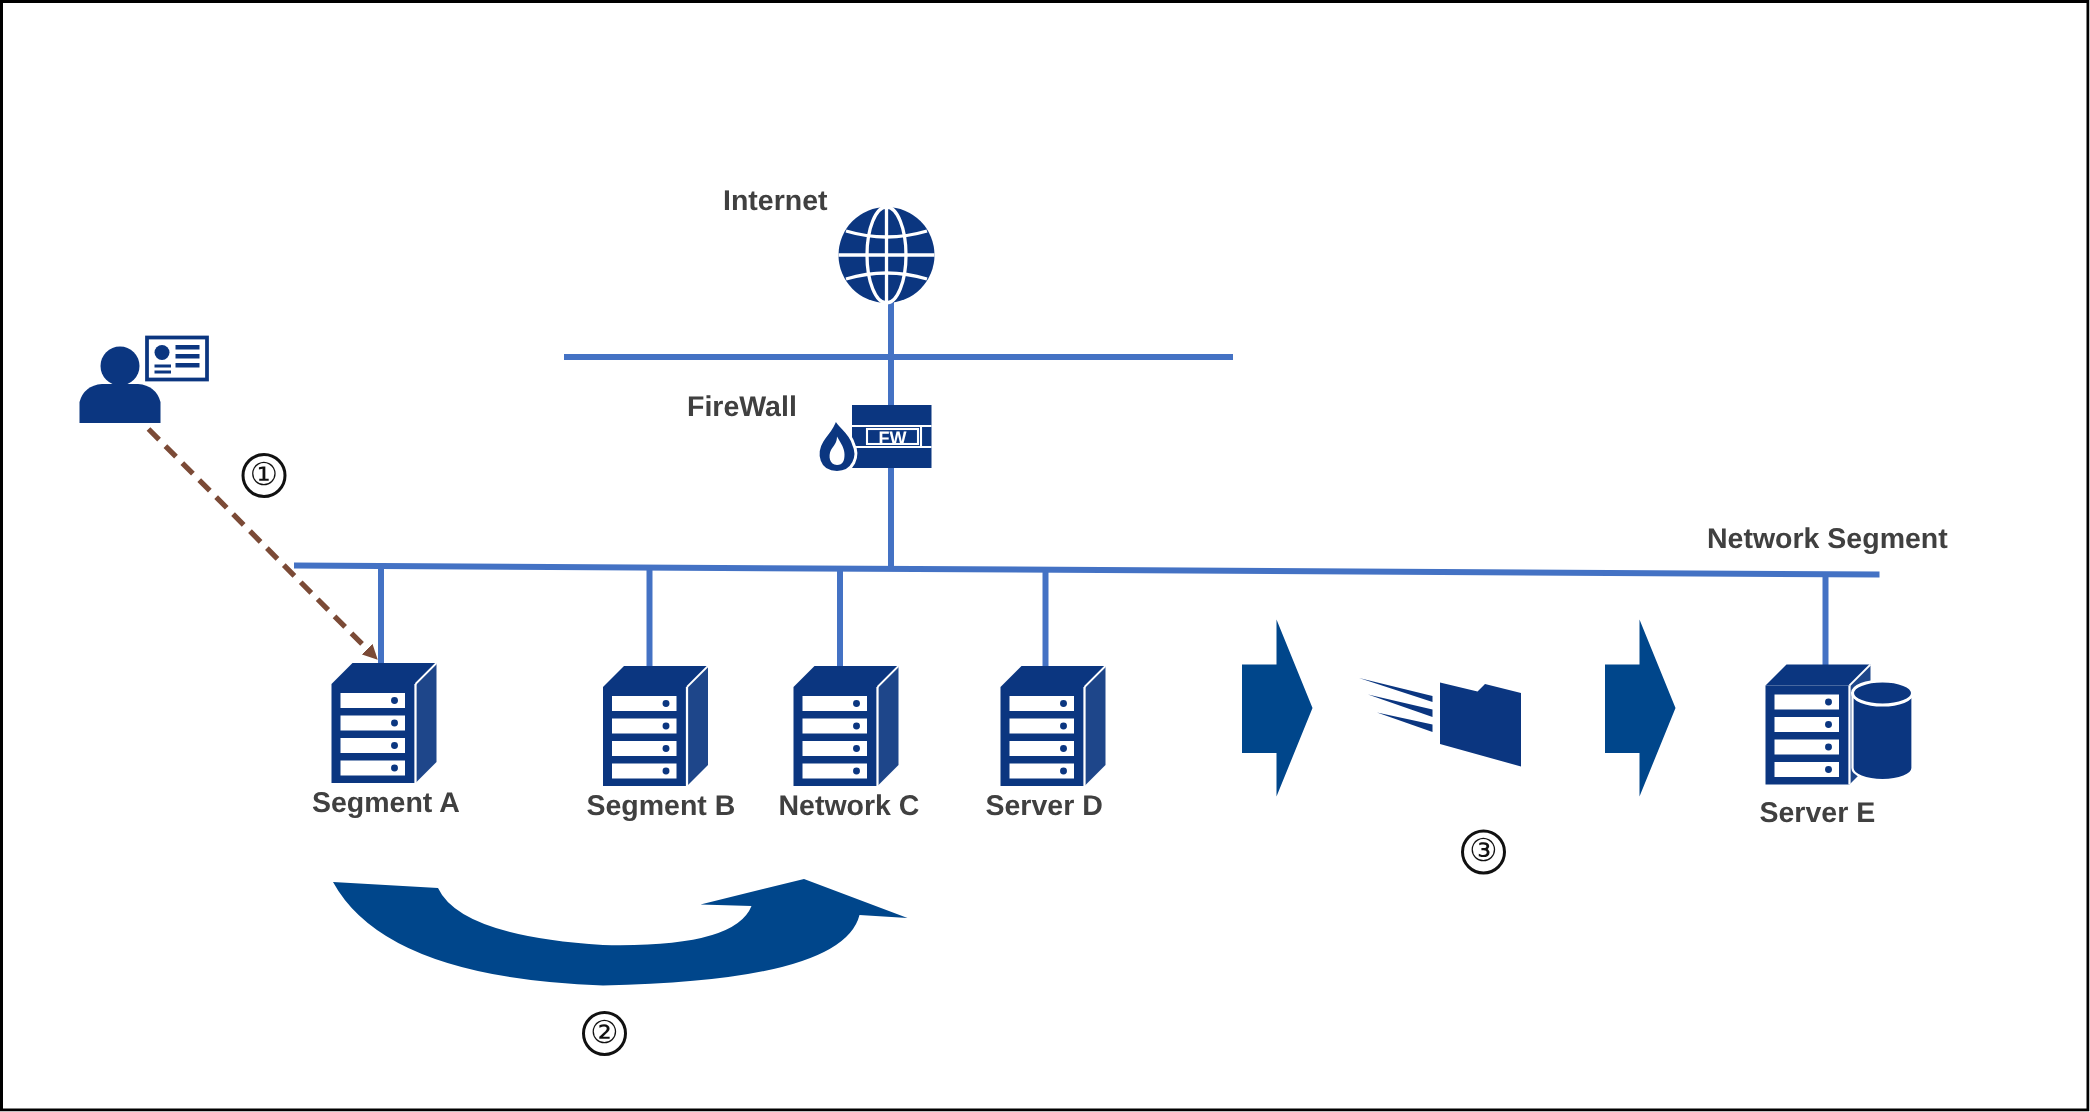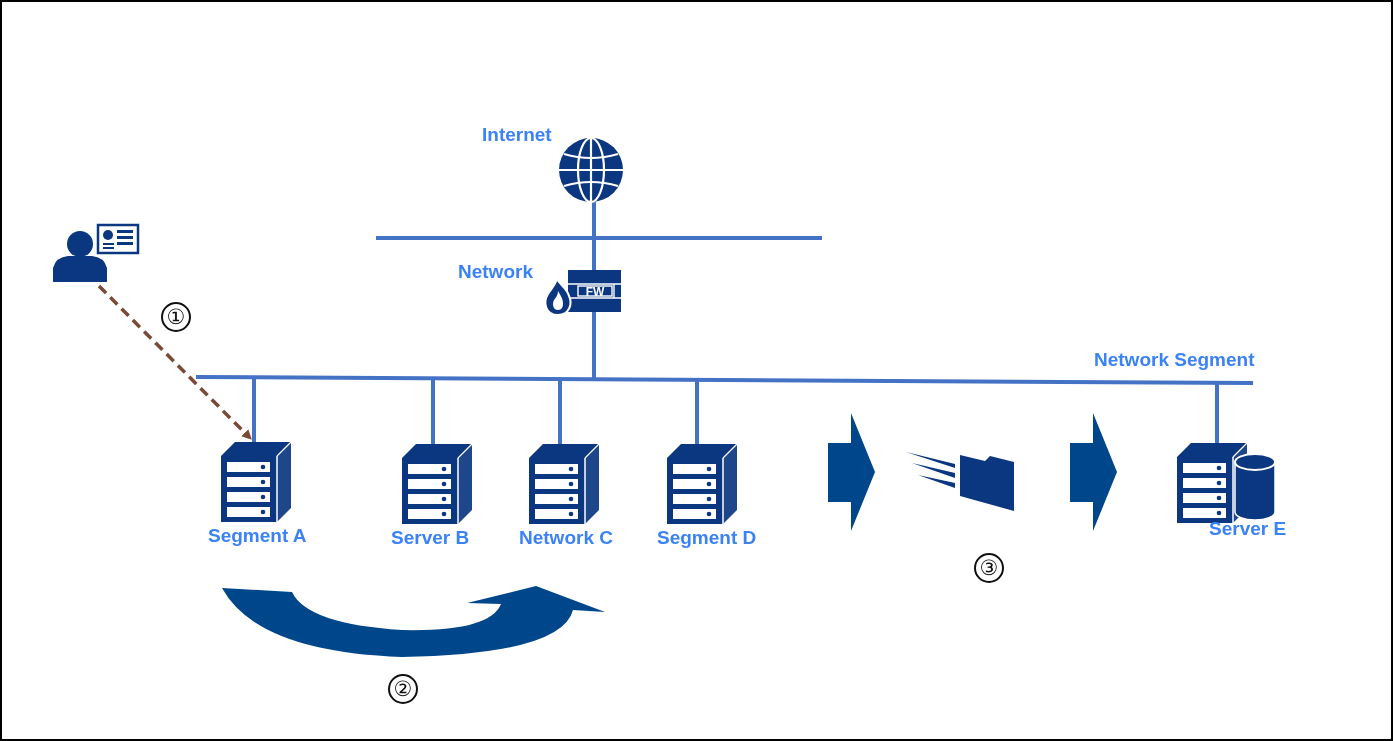--- a/index.html
+++ b/index.html
@@ -5,21 +5,21 @@
   html, body { margin: 0; padding: 0; background: #ffffff; }
   #stage {
     position: relative; width: 1393px; height: 741px;
     box-sizing: border-box; border: 2px solid #000; background: #fff;
     overflow: hidden;
     font-family: "Liberation Sans", sans-serif;
   }
   #stage svg.canvas { position: absolute; left: 0; top: 0; }
   .lbl {
     position: absolute; font-family: "Liberation Sans", sans-serif;
-    font-weight: bold; font-size: 19px; color: #3b82f6; white-space: nowrap;
+    font-weight: bold; font-size: 19px; color: #404040; white-space: nowrap;
   }
   .step {
     position: absolute; width: 26px; height: 26px; border: 2px solid #111;
     border-radius: 50%; font-family: "Liberation Sans", sans-serif;
     font-size: 21px; line-height: 26px; text-align: center; color: #111;
     box-sizing: content-box;
   }
 </style>
 </head>
 <body>
@@ -127,24 +127,24 @@
     <path class="arrow-fill" d="M1068,441 L1091,441 L1091,411 L1115,470 L1091,529 L1091,500 L1068,500 Z" fill="#00468b"></path>
     <g>
       <path d="M958,453 L983,459 L988,454 L1012,460 L1012,509 L958,494 Z" class="icon-fill" fill="#0b3680"></path>
       <path d="M904,450 L953,462 L953,466 Z" class="icon-fill" fill="#0b3680"></path>
       <path d="M910,461 L953,471 L953,476 Z" class="icon-fill" fill="#0b3680"></path>
       <path d="M916,473 L953,481 L953,486 Z" class="icon-fill" fill="#0b3680"></path>
     </g>
   </svg>
 
   <div class="lbl" style="left:480px;top:122px;">Internet</div>
-  <div class="lbl" style="left:456px;top:259px;">Network</div>
-  <div class="lbl" style="left:1092px;top:347px;">Network Segment</div>
+  <div class="lbl" style="left:456px;top:259px;">FireWall</div>
+  <div class="lbl" style="left:1136px;top:347px;">Network Segment</div>
   <div class="lbl" style="left:206px;top:523px;">Segment A</div>
-  <div class="lbl" style="left:389px;top:525px;">Server B</div>
+  <div class="lbl" style="left:389px;top:525px;">Segment B</div>
   <div class="lbl" style="left:517px;top:525px;">Network C</div>
-  <div class="lbl" style="left:655px;top:525px;">Segment D</div>
-  <div class="lbl" style="left:1171px;top:516px;margin-left:36px;">Server E</div>
+  <div class="lbl" style="left:655px;top:525px;">Server D</div>
+  <div class="lbl" style="left:1171px;top:530px;">Server E</div>
 
   <div class="step" style="left:159px;top:300px;">①</div>
   <div class="step" style="left:386px;top:672px;">②</div>
   <div class="step" style="left:972px;top:551px;">③</div>
 </div>
 
 </body></html>

